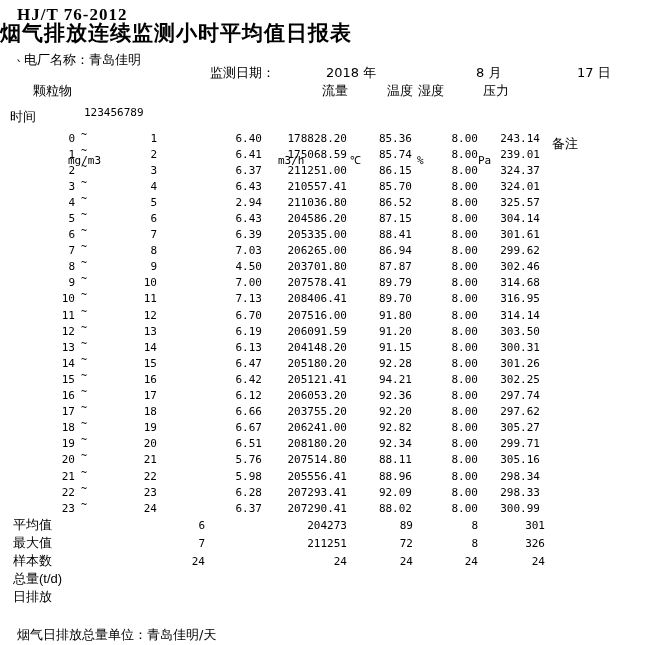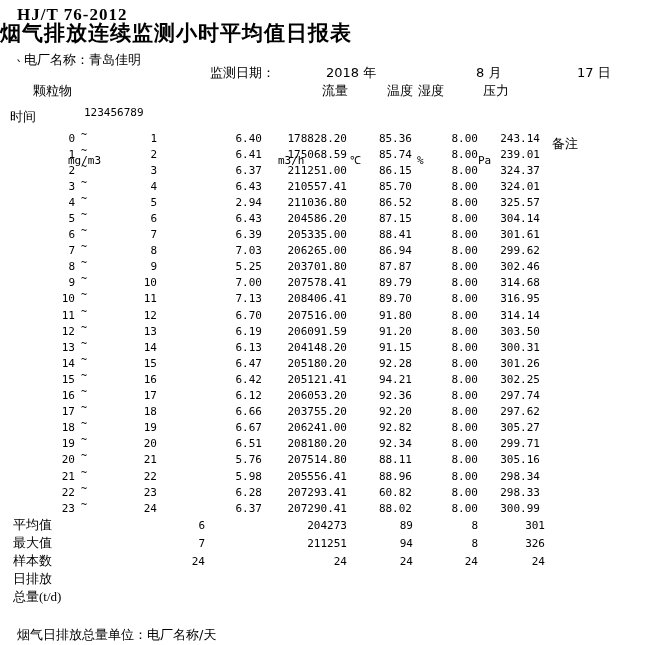--- a/index.html
+++ b/index.html
@@ -27,21 +27,21 @@
     font-family:"DejaVu Sans Mono", monospace;font-size:11px;
   }
   .t-sum{
     position:absolute;top:516px;left:0;width:545px;
     font-family:"DejaVu Sans Mono", monospace;font-size:11px;
   }
   td.r{text-align:right;}
   td.tilde-cell{text-align:left;padding-left:6px;}
   .tilde{display:inline-block;transform:translateY(-4px);font-size:10px;}
   td.sum-label{
-    font-family:Liberation Serif, serif;font-size:13px;
+    font-family:Liberation Sans, sans-serif;font-size:13px;
     text-align:left;padding-left:13px;
   }
   .footer-note{top:626px;left:17px;font-size:13px;}
 </style>
 </head>
 <body>
 
 <div class="abs standard">HJ/T 76-2012</div>
 <div class="abs title">烟气排放连续监测小时平均值日报表</div>
 
@@ -157,21 +157,21 @@
         <td class="r">7.03</td>
         <td class="r">206265.00</td>
         <td class="r">86.94</td>
         <td class="r">8.00</td>
         <td class="r">299.62</td>
       </tr>
       <tr>
         <td class="r">8</td>
         <td class="tilde-cell"><span class="tilde">~</span></td>
         <td class="r">9</td>
-        <td class="r">5.25</td>
+        <td class="r">4.50</td>
         <td class="r">203701.80</td>
         <td class="r">87.87</td>
         <td class="r">8.00</td>
         <td class="r">302.46</td>
       </tr>
       <tr>
         <td class="r">9</td>
         <td class="tilde-cell"><span class="tilde">~</span></td>
         <td class="r">10</td>
         <td class="r">7.00</td>
@@ -299,21 +299,21 @@
         <td class="r">88.96</td>
         <td class="r">8.00</td>
         <td class="r">298.34</td>
       </tr>
       <tr>
         <td class="r">22</td>
         <td class="tilde-cell"><span class="tilde">~</span></td>
         <td class="r">23</td>
         <td class="r">6.28</td>
         <td class="r">207293.41</td>
-        <td class="r">60.82</td>
+        <td class="r">92.09</td>
         <td class="r">8.00</td>
         <td class="r">298.33</td>
       </tr>
       <tr>
         <td class="r">23</td>
         <td class="tilde-cell"><span class="tilde">~</span></td>
         <td class="r">24</td>
         <td class="r">6.37</td>
         <td class="r">207290.41</td>
         <td class="r">88.02</td>
@@ -338,44 +338,44 @@
         <td class="r">6</td>
         <td class="r">204273</td>
         <td class="r">89</td>
         <td class="r">8</td>
         <td class="r">301</td>
       </tr>
       <tr>
         <td class="sum-label">最大值</td>
         <td class="r">7</td>
         <td class="r">211251</td>
-        <td class="r">94</td>
+        <td class="r">72</td>
         <td class="r">8</td>
         <td class="r">326</td>
       </tr>
       <tr>
         <td class="sum-label">样本数</td>
         <td class="r">24</td>
         <td class="r">24</td>
         <td class="r">24</td>
         <td class="r">24</td>
         <td class="r">24</td>
       </tr>
       <tr>
+        <td class="sum-label">总量(t/d)</td>
+        <td class="r"></td>
+        <td class="r"></td>
+        <td class="r"></td>
+        <td class="r"></td>
+        <td class="r"></td>
+      </tr>
+      <tr>
         <td class="sum-label">日排放</td>
-        <td class="r"></td>
-        <td class="r"></td>
-        <td class="r"></td>
-        <td class="r"></td>
-        <td class="r"></td>
-      </tr>
-      <tr>
-        <td class="sum-label">总量(t/d)</td>
         <td class="r"></td>
         <td class="r"></td>
         <td class="r"></td>
         <td class="r"></td>
         <td class="r"></td>
       </tr>
     </tbody>
 </table>
 
-<div class="abs footer-note">烟气日排放总量单位：电厂名称/天</div>
+<div class="abs footer-note">烟气日排放总量单位：青岛佳明/天</div>
 
 </body></html>

